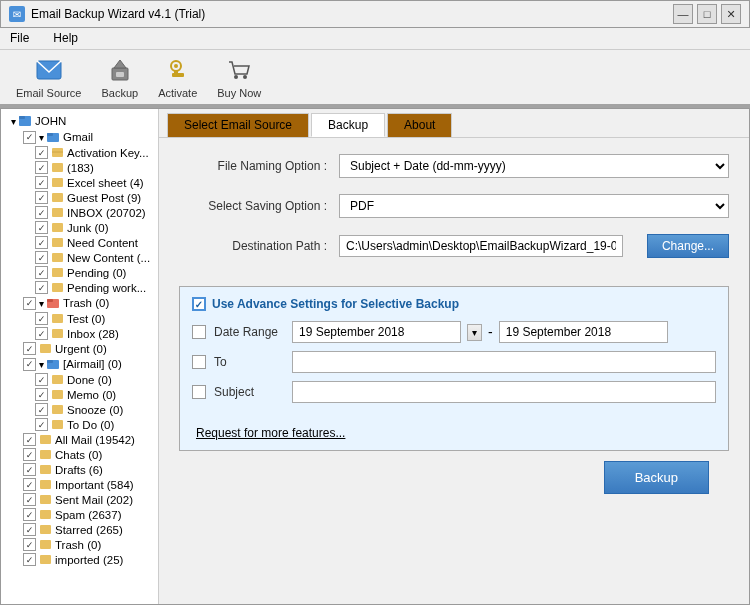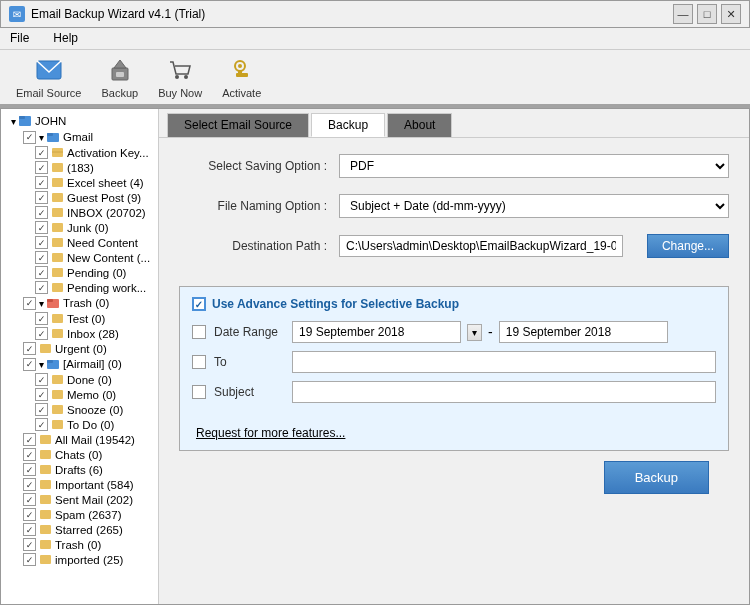--- a/index.html
+++ b/index.html
@@ -15,21 +15,21 @@
     .toolbar-btn { display: flex; flex-direction: column; align-items: center; padding: 4px 8px; cursor: pointer; border: none; background: transparent; font-size: 11px; color: #333; gap: 3px; min-width: 50px; }
     .toolbar-btn .icon { width: 28px; height: 28px; display: flex; align-items: center; justify-content: center; }
     .main { display: flex; height: calc(605px - 28px - 22px - 58px); border: 1px solid #999; }
     .sidebar { width: 158px; background: white; border-right: 1px solid #ccc; overflow-y: auto; padding: 4px 0; flex-shrink: 0; }
     .sidebar-item { display: flex; align-items: center; padding: 1px 4px; cursor: pointer; white-space: nowrap; overflow: hidden; font-size: 11.5px; }
     .sidebar-item .cb { width: 13px; height: 13px; border: 1px solid #999; margin-right: 3px; flex-shrink: 0; background: white; display: flex; align-items: center; justify-content: center; font-size: 9px; }
     .sidebar-item .cb.checked { background: #fff; color: #333; }
     .sidebar-item .arrow { font-size: 10px; margin-right: 2px; }
     .content { flex: 1; background: #f0f0f0; overflow: hidden; }
     .tabs { display: flex; border-bottom: 1px solid #ccc; background: #f0f0f0; padding: 4px 8px 0 8px; gap: 0; }
-    .tab { padding: 4px 16px; cursor: pointer; font-size: 12px; border: 1px solid #ccc; background: #737373; margin-right: 2px; border-bottom: none; }
+    .tab { padding: 4px 16px; cursor: pointer; font-size: 12px; border: 1px solid #ccc; background: #a16207; margin-right: 2px; border-bottom: none; }
     .tab.active { background: white; border-bottom: 1px solid white; font-weight: 500; }
     .tab-content { padding: 16px 20px; background: #f0f0f0; height: calc(100% - 32px); overflow-y: auto; }
     .form-row { display: flex; align-items: center; margin-bottom: 16px; }
     .form-label { width: 160px; text-align: right; padding-right: 12px; font-size: 12px; color: #333; }
     .form-control { flex: 1; }
     select, input[type="text"] { width: 100%; padding: 3px 6px; border: 1px solid #aaa; background: white; font-size: 12px; font-family: inherit; }
     select { appearance: auto; }
     .dest-row { display: flex; align-items: center; gap: 24px; }
     .dest-input { flex: 1; padding: 3px 6px; border: 1px solid #aaa; font-size: 11px; font-family: inherit; overflow: hidden; }
     .change-btn { padding: 4px 14px; background: linear-gradient(180deg, #5b9bd5, #3a7abf); color: white; border: 1px solid #2a6aaf; cursor: pointer; font-size: 12px; white-space: nowrap; }
@@ -88,38 +88,38 @@
         <rect x="6" y="12" width="16" height="12" rx="1" fill="#888" stroke="#666" stroke-width="1"></rect>
         <polygon points="14,4 20,12 8,12" fill="#888" stroke="#666" stroke-width="1"></polygon>
         <rect x="10" y="16" width="8" height="5" rx="1" fill="#ccc"></rect>
       </svg>
     </div>
     <span>Backup</span>
   </button>
   <button class="toolbar-btn">
     <div class="icon">
       <svg width="28" height="28" viewBox="0 0 28 28">
-        <path d="M4,6 L7,6 L10,18 L22,18 L24,10 L9,10" fill="none" stroke="#555" stroke-width="1.5"></path>
-        <circle cx="11" cy="21" r="2" fill="#555"></circle>
-        <circle cx="20" cy="21" r="2" fill="#555"></circle>
-      </svg>
-    </div>
-    <span>Buy Now</span>
-  </button>
-  <button class="toolbar-btn">
-    <div class="icon">
-      <svg width="28" height="28" viewBox="0 0 28 28">
         <circle cx="12" cy="10" r="5" fill="none" stroke="#c8a020" stroke-width="2"></circle>
         <rect x="10" y="14" width="4" height="6" rx="1" fill="#c8a020"></rect>
         <rect x="8" y="17" width="12" height="4" rx="1" fill="#c8a020"></rect>
         <circle cx="12" cy="10" r="2" fill="#c8a020"></circle>
       </svg>
     </div>
     <span>Activate</span>
   </button>
+  <button class="toolbar-btn">
+    <div class="icon">
+      <svg width="28" height="28" viewBox="0 0 28 28">
+        <path d="M4,6 L7,6 L10,18 L22,18 L24,10 L9,10" fill="none" stroke="#555" stroke-width="1.5"></path>
+        <circle cx="11" cy="21" r="2" fill="#555"></circle>
+        <circle cx="20" cy="21" r="2" fill="#555"></circle>
+      </svg>
+    </div>
+    <span>Buy Now</span>
+  </button>
 </div>
 
 <div class="main">
 
   <div class="sidebar scrollbar">
 
     <div class="sidebar-item indent-1">
       <span class="arrow">▾</span>
       <svg width="14" height="14" viewBox="0 0 14 14" style="margin-right:3px;flex-shrink:0">
           <rect x="1" y="2" width="12" height="10" rx="1" fill="#4a90d9"></rect>
@@ -345,47 +345,47 @@
 
   <div class="content">
 
     <div class="tabs">
       <div class="tab">Select Email Source</div>
       <div class="tab active">Backup</div>
       <div class="tab">About</div>
     </div>
 
     <div class="tab-content">
+
+      <div class="form-row">
+        <label class="form-label">File Naming Option :</label>
+        <div class="form-control">
+          <select>
+            <option>Subject + Date (dd-mm-yyyy)</option>
+            <option>Subject</option>
+            <option>Date</option>
+          </select>
+        </div>
+      </div>
 
       <div class="form-row">
         <label class="form-label">Select Saving Option :</label>
         <div class="form-control">
           <select>
             <option>PDF</option>
             <option>PST</option>
             <option>MSG</option>
             <option>EML</option>
             <option>HTML</option>
             <option>MBOX</option>
           </select>
         </div>
       </div>
 
       <div class="form-row">
-        <label class="form-label">File Naming Option :</label>
-        <div class="form-control">
-          <select>
-            <option>Subject + Date (dd-mm-yyyy)</option>
-            <option>Subject</option>
-            <option>Date</option>
-          </select>
-        </div>
-      </div>
-
-      <div class="form-row">
         <label class="form-label">Destination Path :</label>
         <div class="form-control dest-row">
           <input type="text" class="dest-input" value="C:\Users\admin\Desktop\EmailBackupWizard_19-0" style="">
           <button class="change-btn">Change...</button>
         </div>
       </div>
 
       <div style="height: 8px;"></div>
 
       <div class="advance-section">

